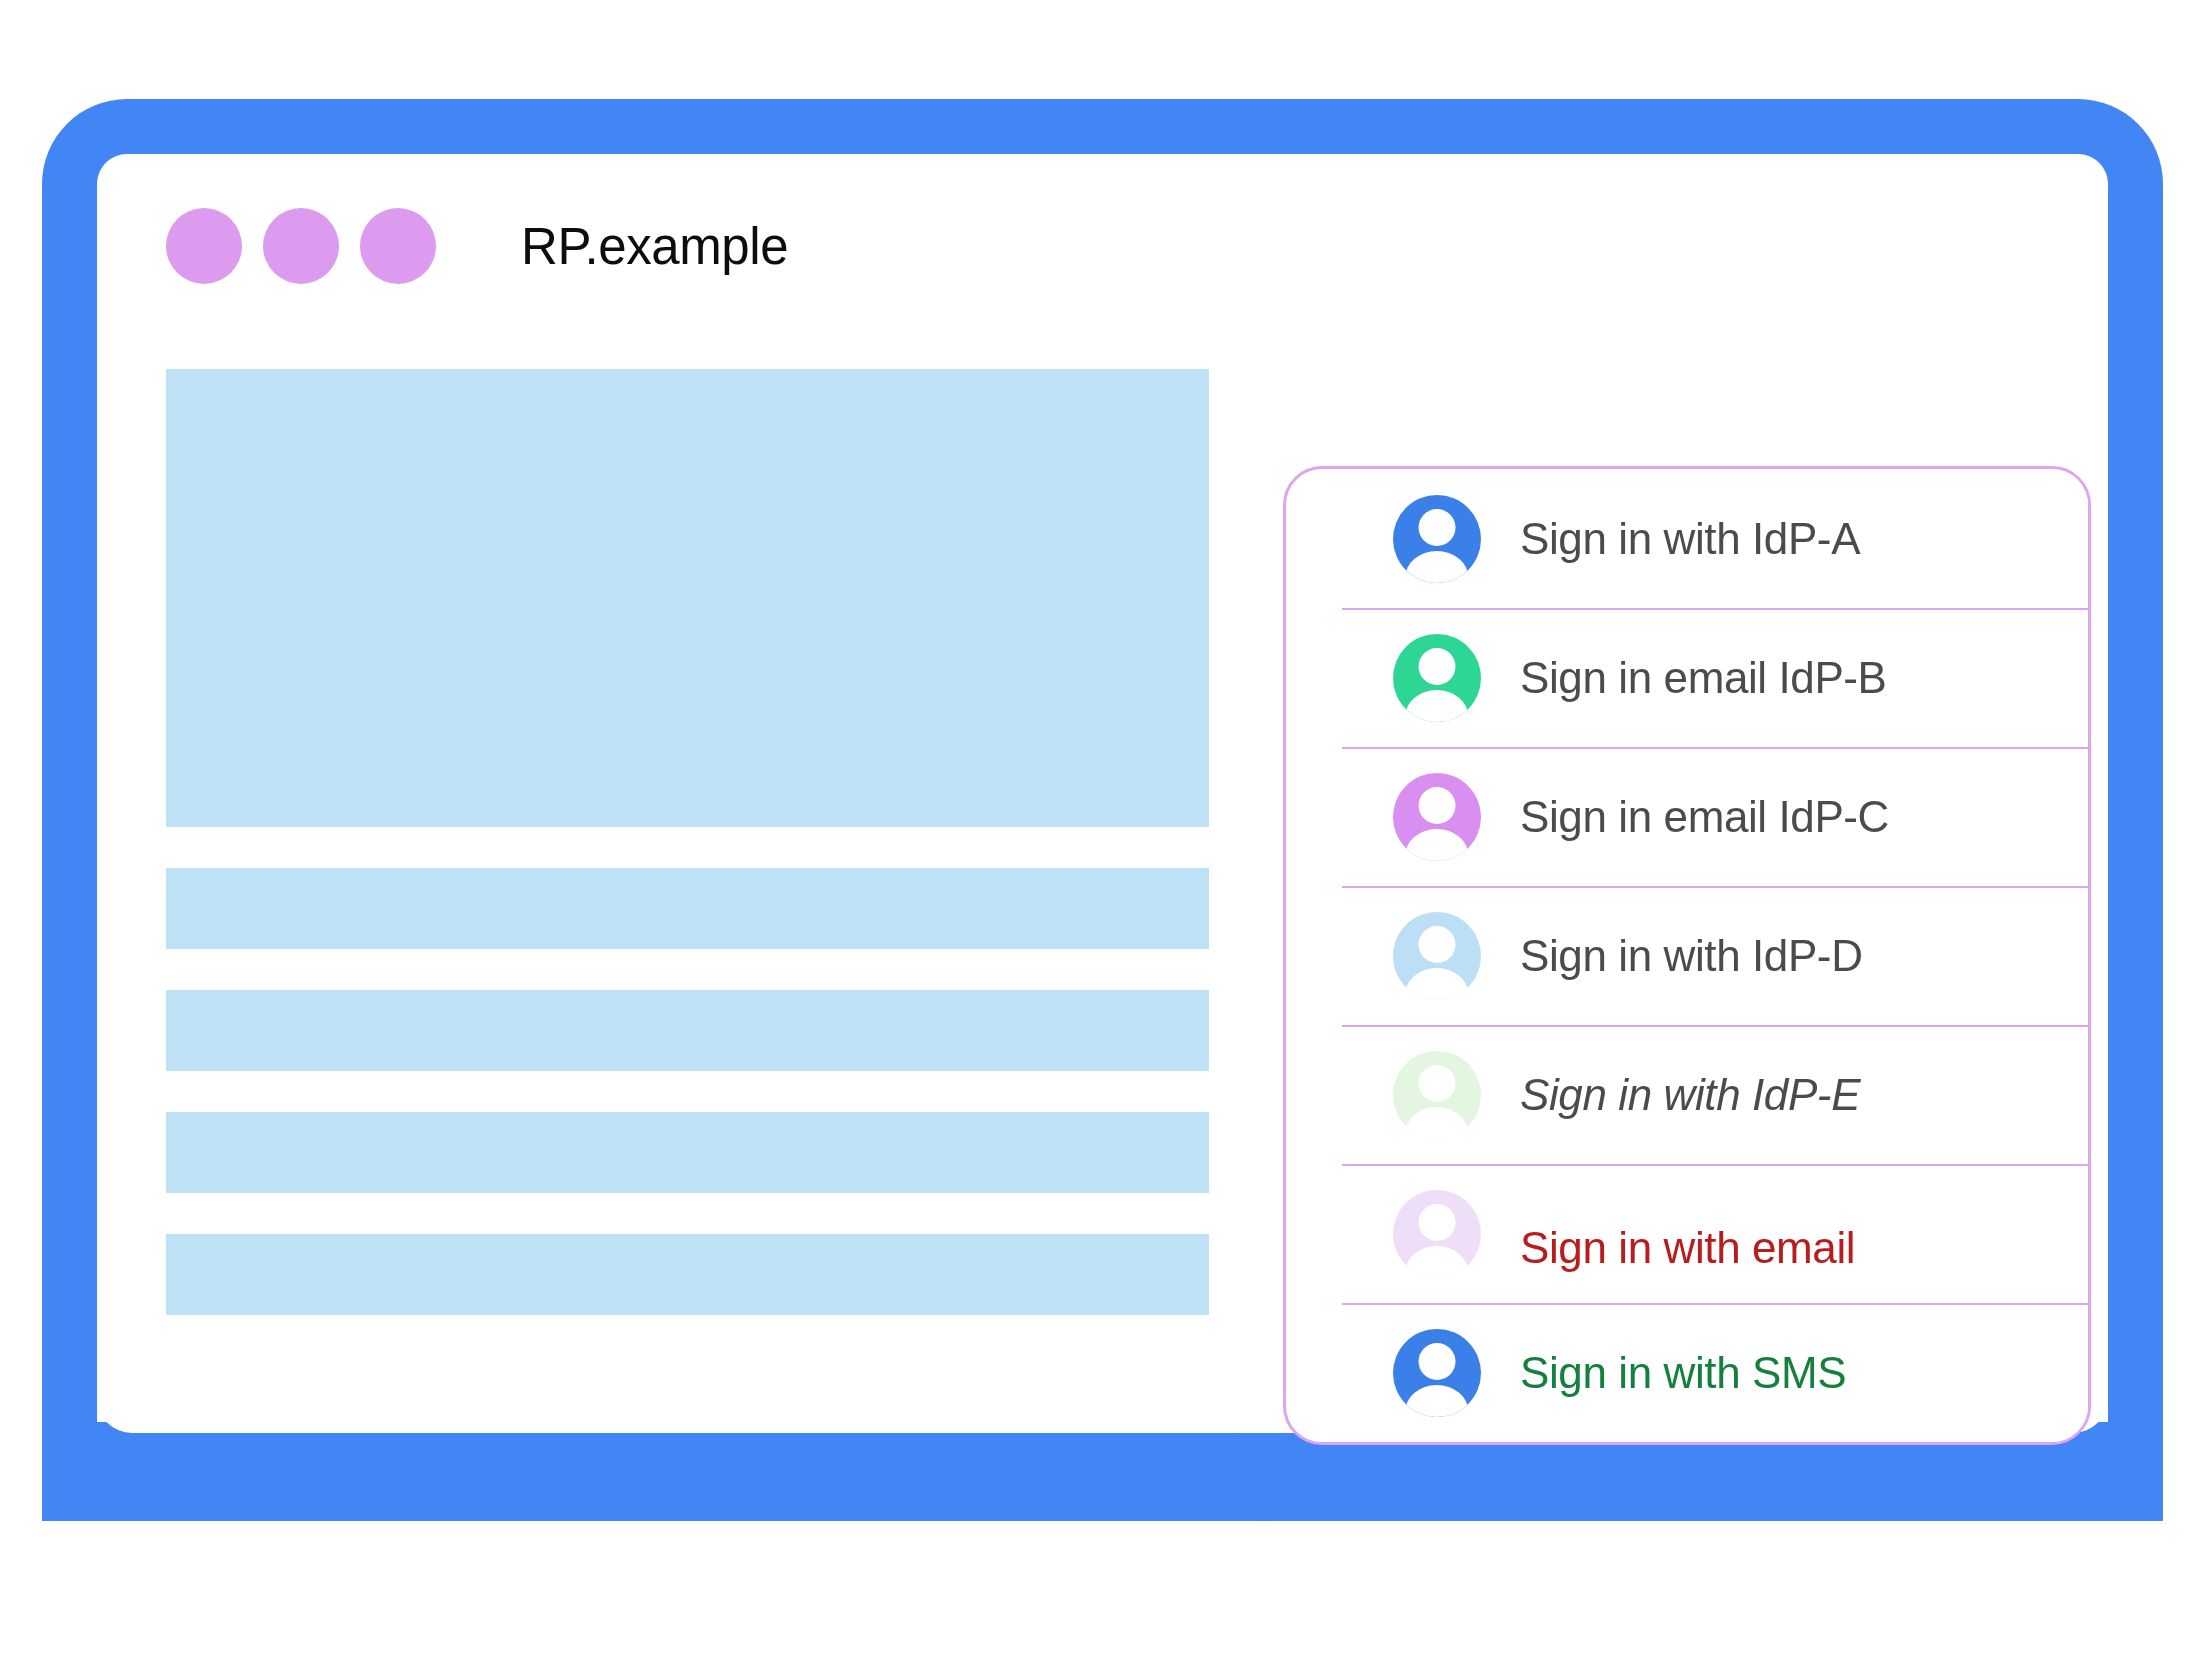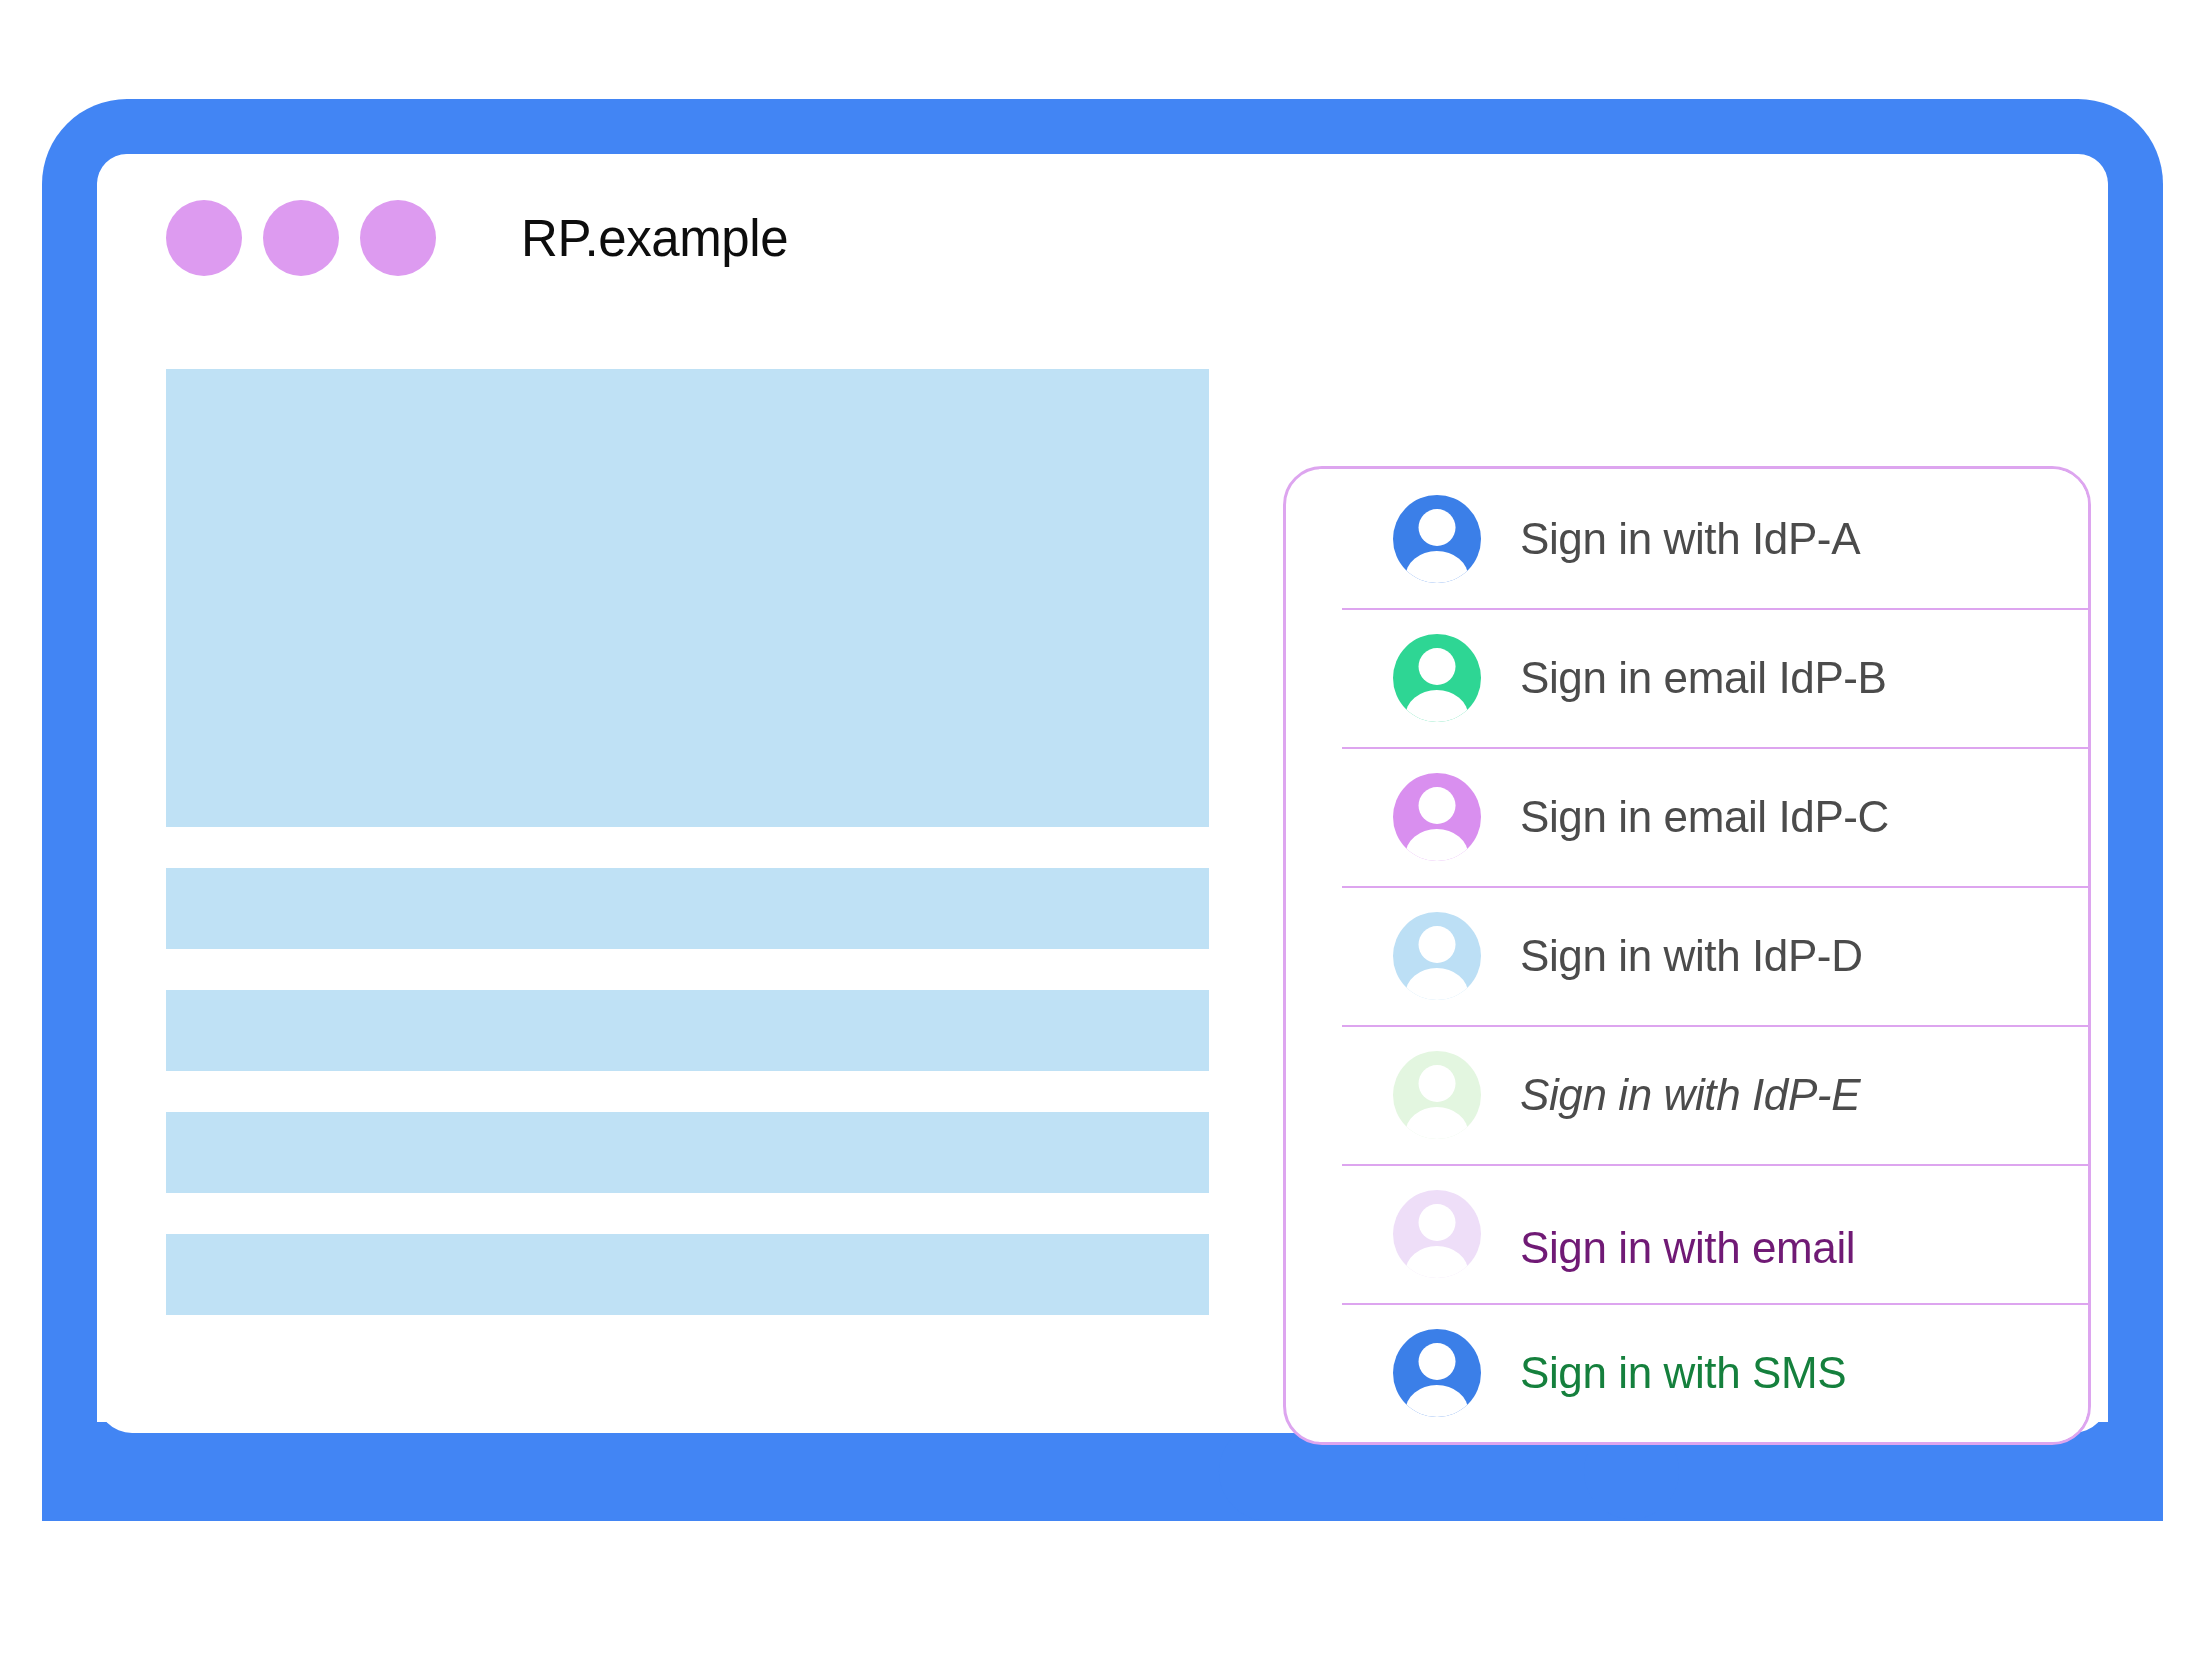--- a/index.html
+++ b/index.html
@@ -102,21 +102,21 @@
     width: 2011px;
     height: 1279px;
     background: #ffffff;
     border-radius: 35px;
   }
 
   
   #title-bar {
     position: absolute;
     left: 0;
-    top: 0;
+    top: 8px;
     width: 100%;
     height: 168px;
     display: flex;
     align-items: center;
     padding-left: 69px;
     box-sizing: border-box;
   }
   .window-dot {
     width: 76px;
     height: 76px;
@@ -290,21 +290,21 @@
             <div class="body"></div>
         </div>
         <div class="signin-label" style="color: rgb(75, 75, 75); font-style: italic;">Sign in with IdP-E</div>
       </div>
 
       <div class="signin-row">
         <div class="avatar" style="background:#eedef8">
           <div class="head"></div>
             <div class="body"></div>
         </div>
-        <div class="signin-label" style="color: #701a75; margin-top: 29px;">Sign in with email</div>
+        <div class="signin-label" style="color: #b91c1c; margin-top: 29px;">Sign in with email</div>
       </div>
 
       <div class="signin-row">
         <div class="avatar" style="background:#3b7fe8">
           <div class="head"></div>
             <div class="body"></div>
         </div>
         <div class="signin-label" style="color: #15803d;">Sign in with SMS</div>
       </div>
 

